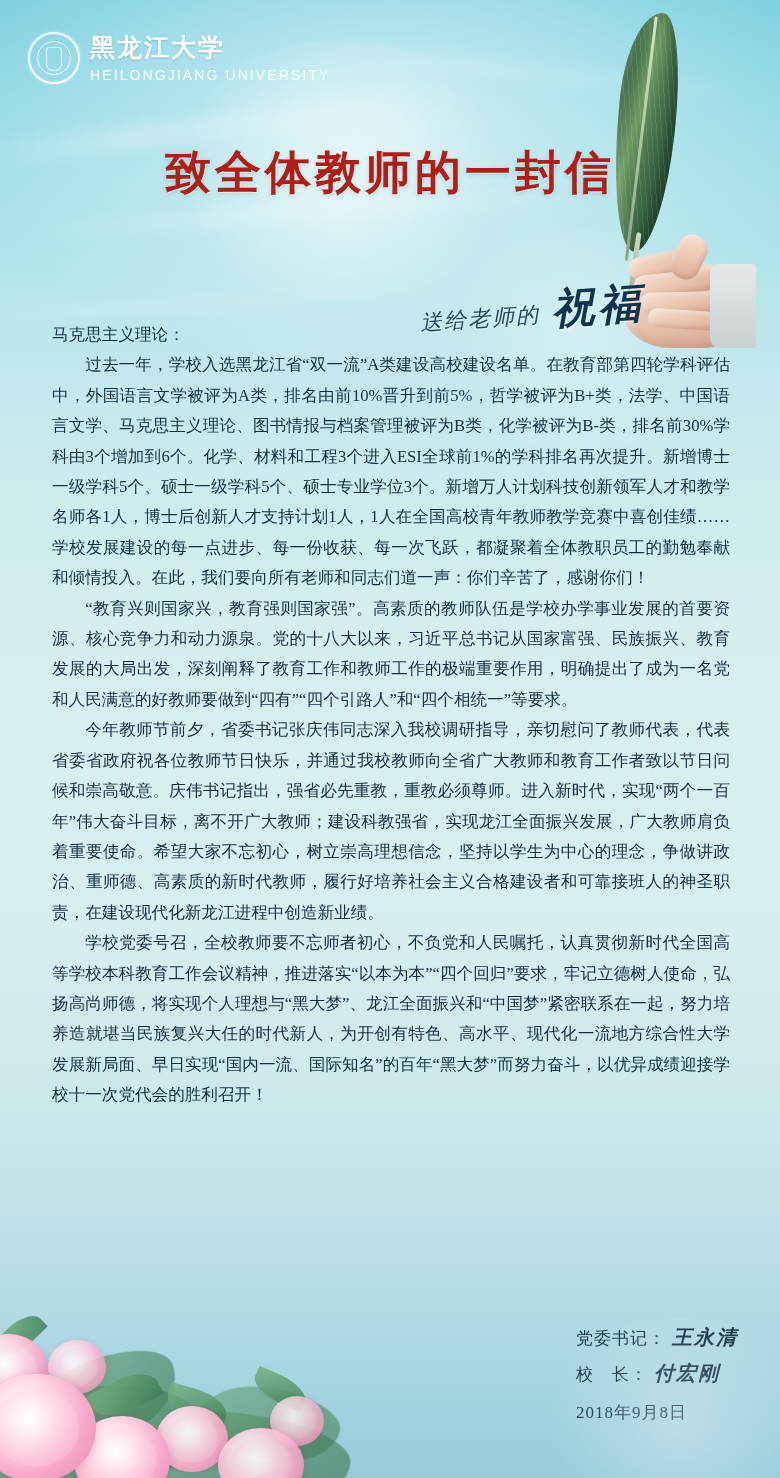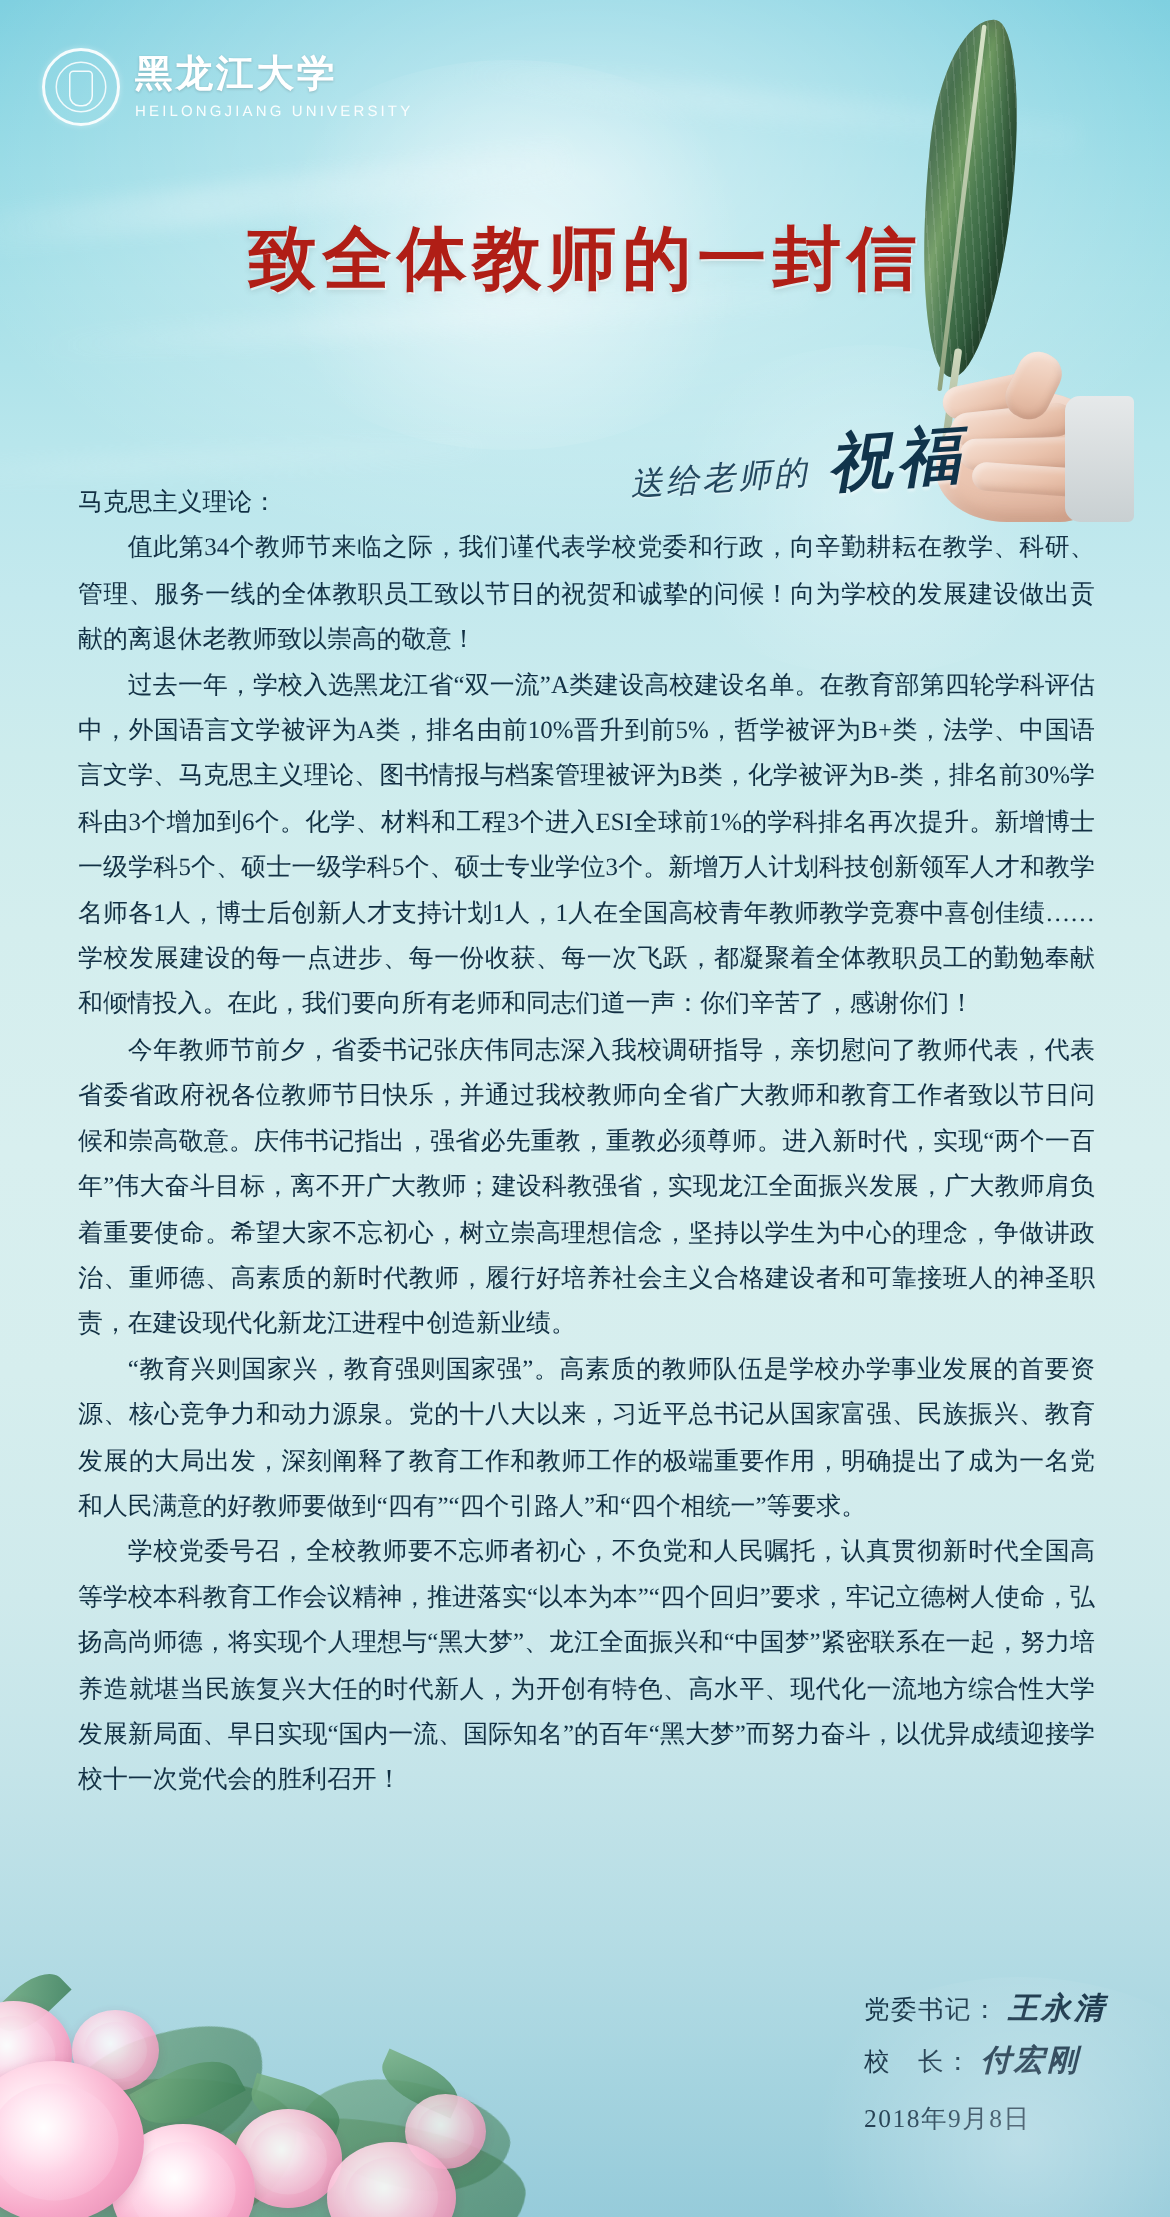--- a/index.html
+++ b/index.html
@@ -95,21 +95,21 @@
   #logo .words { line-height: 1; }
   #logo .cn {
     font-family: "Liberation Serif", serif;
     font-size: 25px;
     font-weight: bold;
     letter-spacing: 2px;
     text-shadow: 0 1px 2px rgba(0,0,0,.18);
     white-space: nowrap;
   }
   #logo .en {
-    font-size: 10px;
+    font-size: 14px;
     letter-spacing: 2.1px;
     margin-top: 8px;
     opacity: .95;
     white-space: nowrap;
   }
 
   
   #title {
     position: absolute;
     left: 0;
@@ -409,24 +409,23 @@
     </div>
   </div>
 
   <div id="blessing">
     <span class="small">送给老师的</span>
     <span class="big">祝福</span>
   </div>
 
   <div id="letter">
     <p>马克思主义理论：</p>
-    <p class="indent">值此第34个教师节来临之际，我们谨代表学校党委和行政，向辛勤耕耘在教学、科研、管理、服务一线的全体教职员工致以节日的祝贺和诚挚的问候！向为学校的发展建设做出贡献的离退休老教师致以崇高的敬意！</p>
     <p class="indent">过去一年，学校入选黑龙江省“双一流”A类建设高校建设名单。在教育部第四轮学科评估中，外国语言文学被评为A类，排名由前10%晋升到前5%，哲学被评为B+类，法学、中国语言文学、马克思主义理论、图书情报与档案管理被评为B类，化学被评为B-类，排名前30%学科由3个增加到6个。化学、材料和工程3个进入ESI全球前1%的学科排名再次提升。新增博士一级学科5个、硕士一级学科5个、硕士专业学位3个。新增万人计划科技创新领军人才和教学名师各1人，博士后创新人才支持计划1人，1人在全国高校青年教师教学竞赛中喜创佳绩……学校发展建设的每一点进步、每一份收获、每一次飞跃，都凝聚着全体教职员工的勤勉奉献和倾情投入。在此，我们要向所有老师和同志们道一声：你们辛苦了，感谢你们！</p>
+    <p class="indent">“教育兴则国家兴，教育强则国家强”。高素质的教师队伍是学校办学事业发展的首要资源、核心竞争力和动力源泉。党的十八大以来，习近平总书记从国家富强、民族振兴、教育发展的大局出发，深刻阐释了教育工作和教师工作的极端重要作用，明确提出了成为一名党和人民满意的好教师要做到“四有”“四个引路人”和“四个相统一”等要求。</p>
     <p class="indent">今年教师节前夕，省委书记张庆伟同志深入我校调研指导，亲切慰问了教师代表，代表省委省政府祝各位教师节日快乐，并通过我校教师向全省广大教师和教育工作者致以节日问候和崇高敬意。庆伟书记指出，强省必先重教，重教必须尊师。进入新时代，实现“两个一百年”伟大奋斗目标，离不开广大教师；建设科教强省，实现龙江全面振兴发展，广大教师肩负着重要使命。希望大家不忘初心，树立崇高理想信念，坚持以学生为中心的理念，争做讲政治、重师德、高素质的新时代教师，履行好培养社会主义合格建设者和可靠接班人的神圣职责，在建设现代化新龙江进程中创造新业绩。</p>
-    <p class="indent">“教育兴则国家兴，教育强则国家强”。高素质的教师队伍是学校办学事业发展的首要资源、核心竞争力和动力源泉。党的十八大以来，习近平总书记从国家富强、民族振兴、教育发展的大局出发，深刻阐释了教育工作和教师工作的极端重要作用，明确提出了成为一名党和人民满意的好教师要做到“四有”“四个引路人”和“四个相统一”等要求。</p>
     <p class="indent">学校党委号召，全校教师要不忘师者初心，不负党和人民嘱托，认真贯彻新时代全国高等学校本科教育工作会议精神，推进落实“以本为本”“四个回归”要求，牢记立德树人使命，弘扬高尚师德，将实现个人理想与“黑大梦”、龙江全面振兴和“中国梦”紧密联系在一起，努力培养造就堪当民族复兴大任的时代新人，为开创有特色、高水平、现代化一流地方综合性大学发展新局面、早日实现“国内一流、国际知名”的百年“黑大梦”而努力奋斗，以优异成绩迎接学校十一次党代会的胜利召开！</p>
 
   </div>
 
   <div id="signature">
     <div class="row">
       <span class="lab">党委书记：</span>
       <span class="name">王永清</span>
     </div>
     <div class="row">

